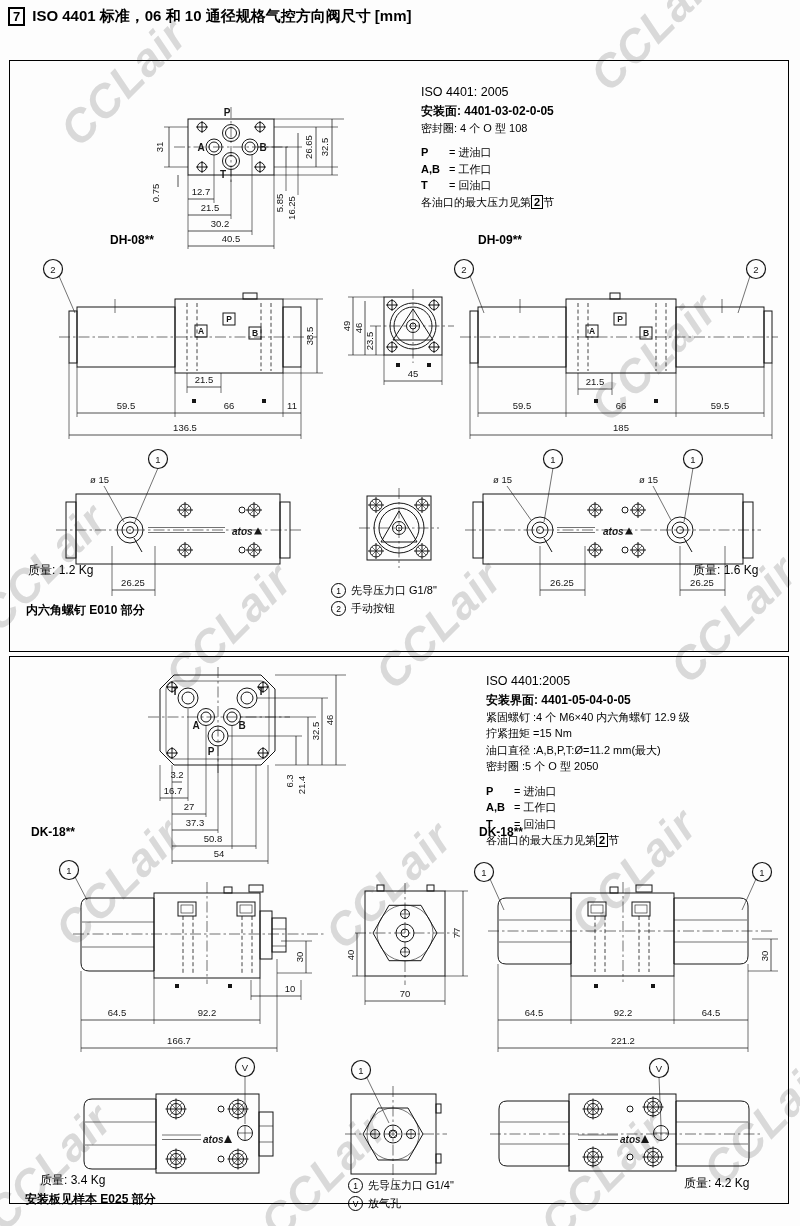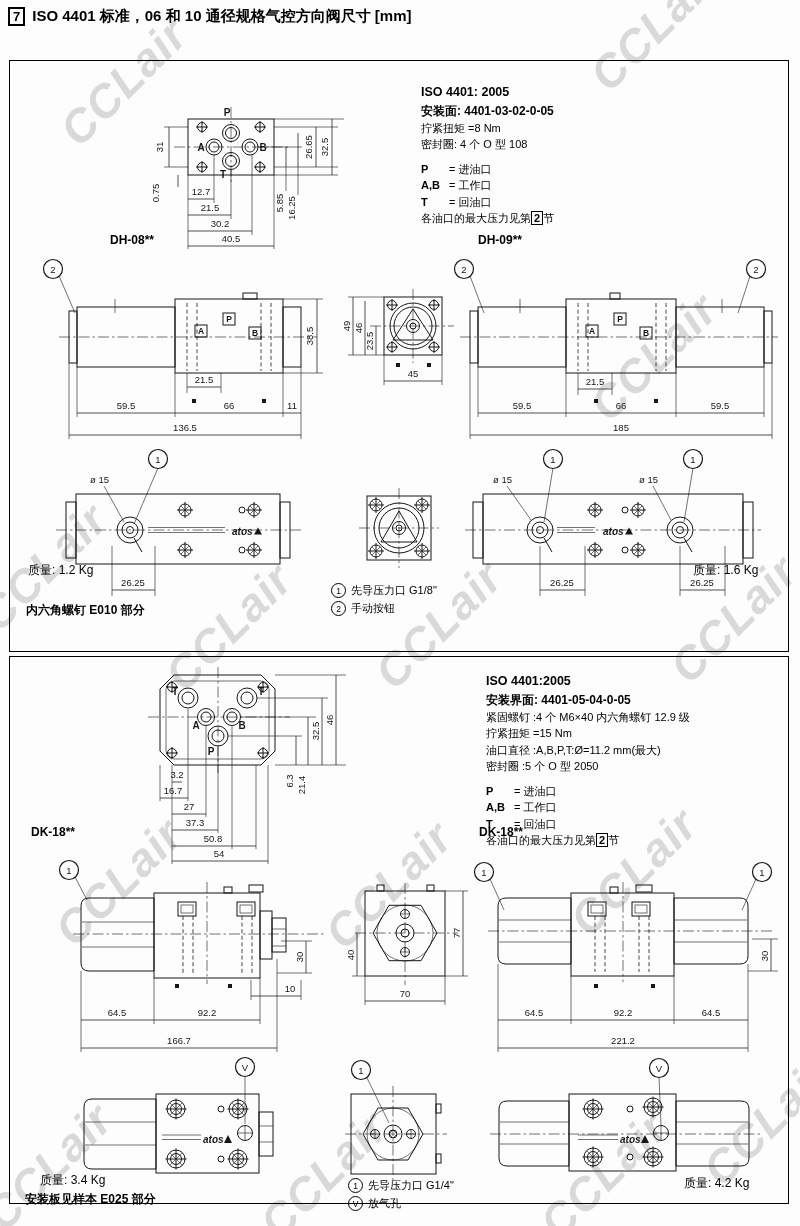--- a/index.html
+++ b/index.html
@@ -18,21 +18,21 @@
   .tb{font:bold 8.5px "Liberation Sans",sans-serif}
   .tp{font:bold 10px "Liberation Sans",sans-serif}
   .logo{font:italic bold 10px "Liberation Sans",sans-serif}
   .dim{stroke-width:.75}
   .thn{stroke-width:.6}
   .cl{stroke-width:.6;stroke-dasharray:11 3 2.5 3}
   .dsh{stroke-width:.8;stroke-dasharray:4 2.6}
   .co circle{stroke-width:1.2}
   .fil{fill:#161616 !important;stroke:none}
   .spec{position:absolute;width:330px;font-size:11px;line-height:1.5}
-  .spec .s1{font-weight:bold;font-size:12.5px}
+  .spec .s1{font-weight:normal;font-size:12.5px}
   .spec .s2{font-weight:bold;font-size:12px}
   .spec .gap{height:8px}
   .leg{display:flex}
   .leg .k{font-weight:bold;width:28px;flex:none}
   .bx{display:inline-block;border:1.2px solid #000;padding:0 2px;font-weight:bold;line-height:1.1}
   .model{position:absolute;font:bold 12px "Liberation Sans",sans-serif}
   .wt{position:absolute;font-size:12px}
   .pn{position:absolute;font:bold 12px "Liberation Sans",sans-serif}
   .nt{position:absolute;font-size:11px;display:flex;flex-direction:column;gap:3px}
   .nt .row{display:flex;align-items:center;gap:5px}
@@ -86,21 +86,20 @@
   <div class="hdr">
     <span class="idx">7</span>
     <span class="ttl">ISO 4401 标准，06 和 10 通径规格气控方向阀尺寸 [mm]</span>
   </div>
 
   <div class="sec" id="sec06">
 
     <div class="spec" style="left:411px;top:22px">
       <div class="s1">ISO 4401: 2005</div>
       <div class="s2">安装面: 4401-03-02-0-05</div>
-      <div>拧紧扭矩 =8 Nm</div>
       <div>密封圈: 4 个 O 型 108</div>
       <div class="gap"></div>
       <div class="leg">
           <span class="k">P</span>
           <span>= 进油口</span>
         </div>
       <div class="leg">
           <span class="k">A,B</span>
           <span>= 工作口</span>
         </div>

